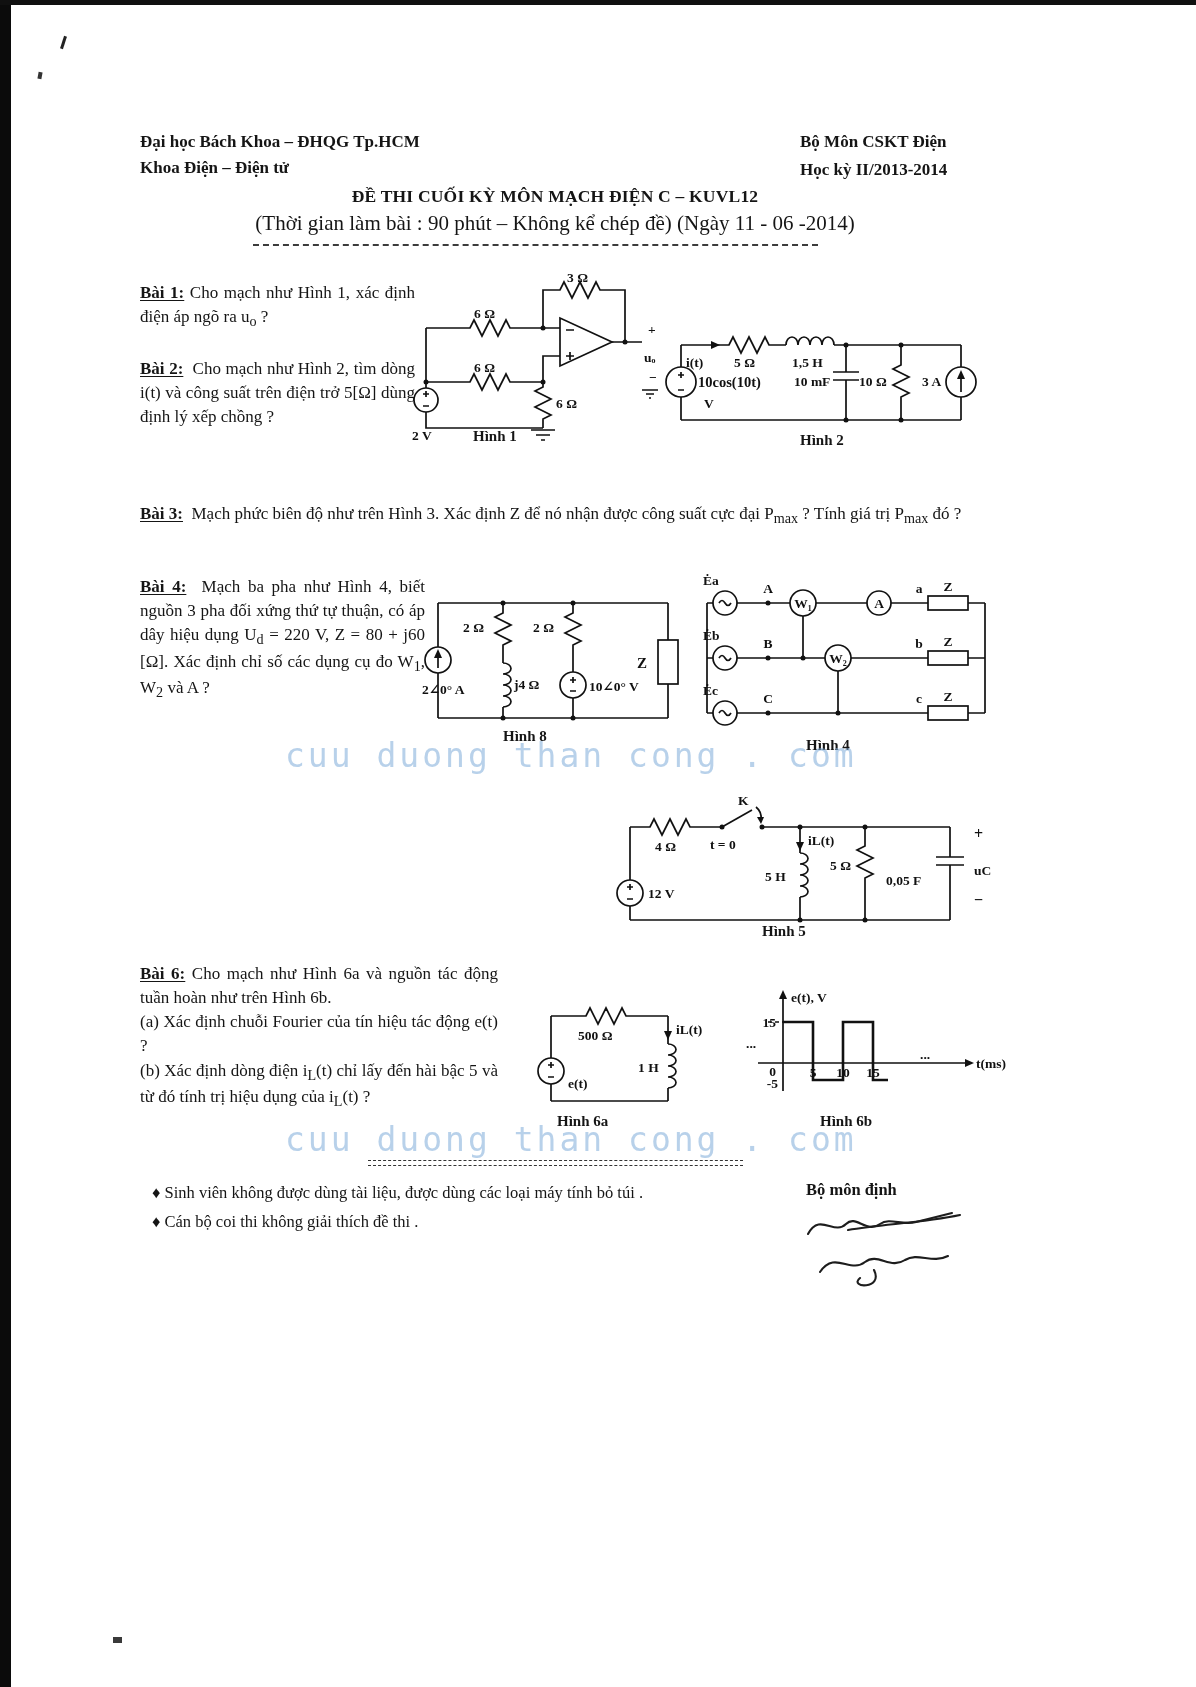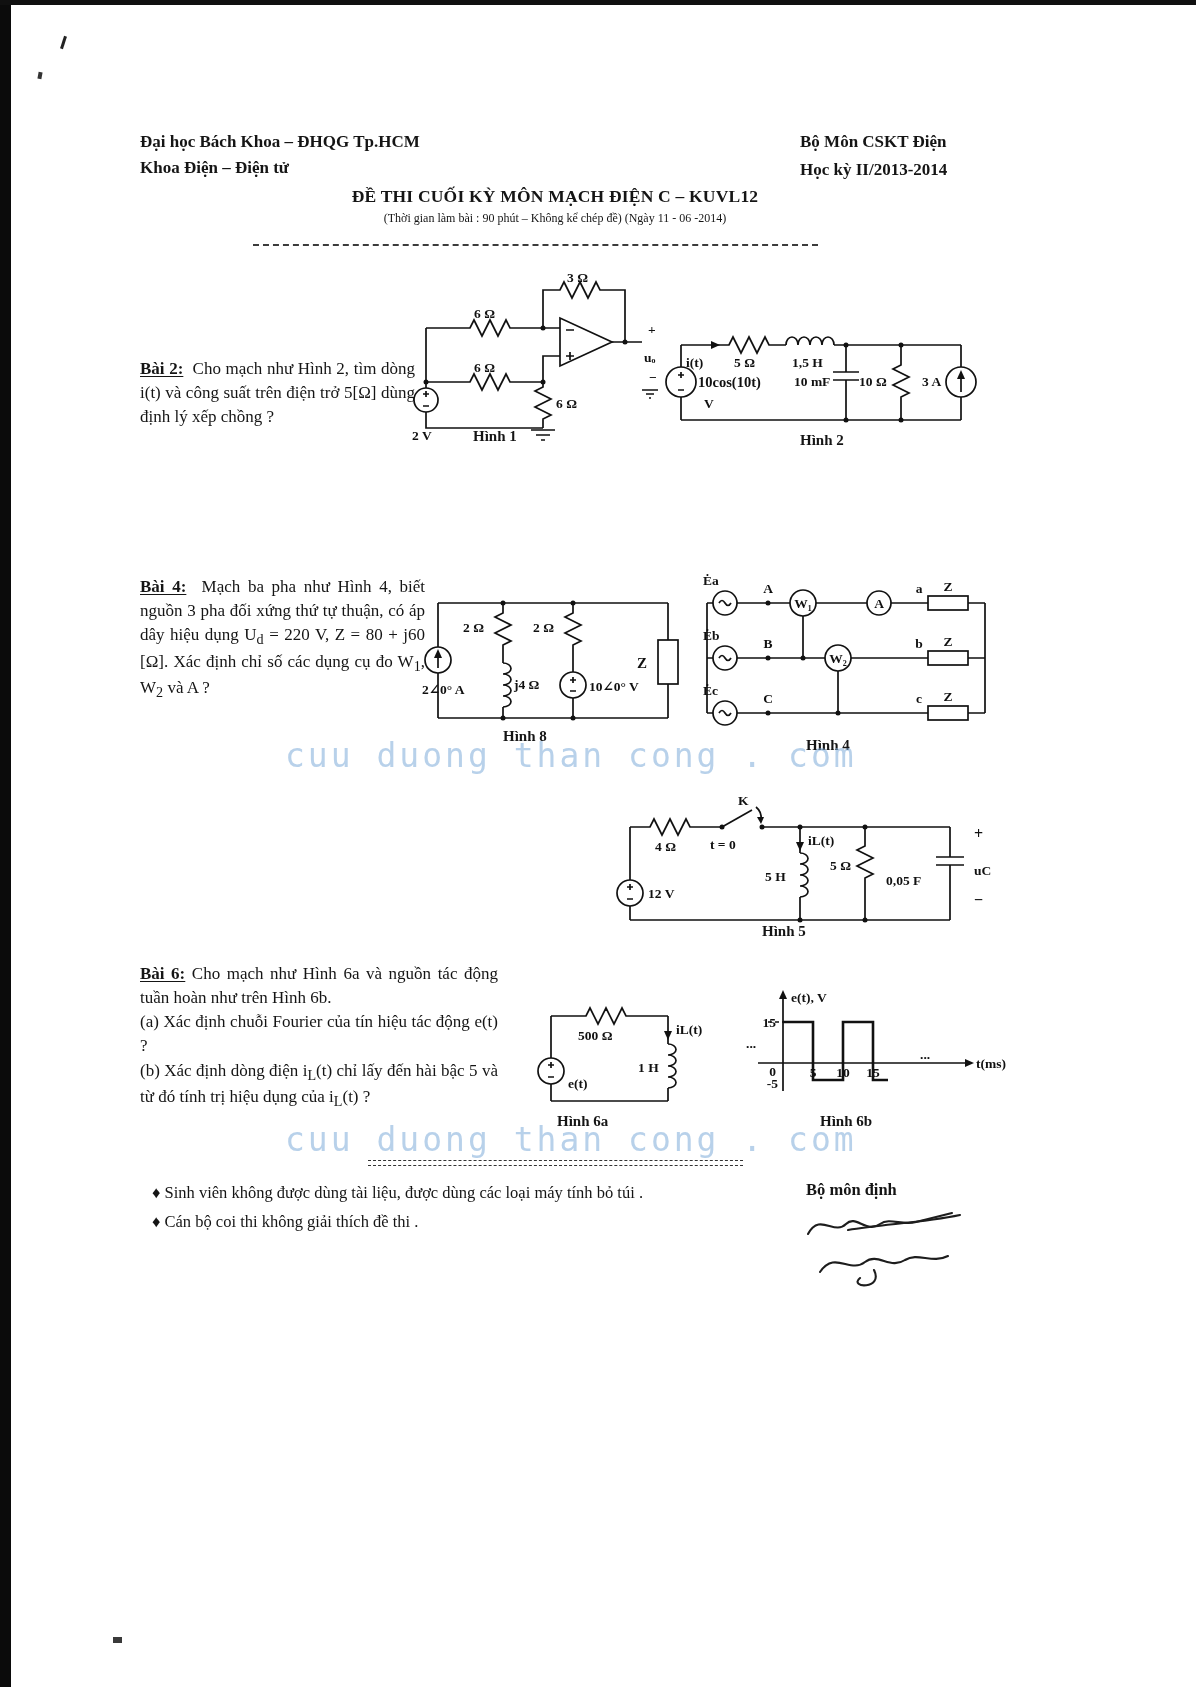--- a/index.html
+++ b/index.html
@@ -10,21 +10,21 @@
   .abs{position:absolute;}
   .nowrap{white-space:nowrap;}
   .edge-left{left:0;top:0;width:11px;height:1687px;background:#0b0b0b;}
   .edge-top{left:0;top:0;width:1196px;height:5px;background:#101010;}
   .mark1{left:62px;top:36px;width:3px;height:13px;background:#222;transform:rotate(18deg);}
   .mark2{left:38px;top:72px;width:4px;height:7px;background:#333;transform:rotate(10deg);}
   .mark3{left:113px;top:1637px;width:9px;height:6px;background:#3a3a3a;}
   .hdr{font-size:17px;font-weight:bold;}
   .title-wrap{left:140px;top:186px;width:830px;text-align:center;}
   .exam-title{font-size:17.5px;font-weight:bold;letter-spacing:.2px;}
-  .exam-subtitle{font-size:12px;margin-top:4px;}
+  .exam-subtitle{font-size:21px;margin-top:4px;}
   .dashline{left:253px;top:244px;width:565px;border-top:2px dashed #3c3c3c;height:0;}
   .prob{font-size:17px;line-height:1.42;text-align:justify;}
   .prob u{text-underline-offset:2px;}
   .cap{font-size:15px;font-weight:bold;}
   svg{position:absolute;overflow:visible;}
   svg text{font-family:"Liberation Serif","DejaVu Serif","DejaVu Sans",serif;font-size:13.5px;font-weight:600;fill:#111;}
   .wm{
     font-family:"DejaVu Sans Mono",monospace;font-size:33px;letter-spacing:3px;
     color:rgba(125,172,217,0.55);white-space:nowrap;z-index:6;pointer-events:none;
   }
@@ -52,21 +52,23 @@
   <div class="abs hdr nowrap" style="left:140px;top:132px;">Đại học Bách Khoa – ĐHQG Tp.HCM</div>
   <div class="abs hdr nowrap" style="left:800px;top:132px;">Bộ Môn CSKT Điện</div>
   <div class="abs hdr nowrap" style="left:140px;top:158px;">Khoa Điện – Điện tử</div>
   <div class="abs hdr nowrap" style="left:800px;top:160px;">Học kỳ II/2013-2014</div>
   <div class="abs title-wrap">
     <div class="exam-title">ĐỀ THI CUỐI KỲ MÔN MẠCH ĐIỆN C – KUVL12</div>
     <div class="exam-subtitle">(Thời gian làm bài : 90 phút – Không kể chép đề) (Ngày 11 - 06 -2014)</div>
   </div>
   <div class="abs dashline"></div>
 
+  <div class="abs prob" style="left:140px;top:281px;width:275px;"><b><u>Bài 1:</u></b> Cho mạch như Hình 1, xác định điện áp ngõ ra u<sub>o</sub> ?</div>
   <div class="abs prob" style="left:140px;top:357px;width:275px;"><b><u>Bài 2:</u></b>&nbsp; Cho mạch như Hình 2, tìm dòng i(t) và công suất trên điện trở 5[Ω] dùng định lý xếp chồng ?</div>
+  <div class="abs prob" style="left:140px;top:502px;width:885px;"><b><u>Bài 3:</u></b>&nbsp; Mạch phức biên độ như trên Hình 3. Xác định Z để nó nhận được công suất cực đại P<sub>max</sub> ? Tính giá trị P<sub>max</sub> đó ?</div>
   <div class="abs prob" style="left:140px;top:575px;width:285px;"><b><u>Bài 4:</u></b>&nbsp; Mạch ba pha như Hình 4, biết nguồn 3 pha đối xứng thứ tự thuận, có áp dây hiệu dụng U<sub>d</sub> = 220 V, Z = 80 + j60 [Ω]. Xác định chỉ số các dụng cụ đo W<sub>1</sub>, W<sub>2</sub> và A ?</div>
   <div class="abs prob" style="left:140px;top:962px;width:358px;"><b><u>Bài 6:</u></b> Cho mạch như  Hình 6a và nguồn tác động tuần hoàn như trên Hình 6b.<br>(a) Xác định chuỗi Fourier của tín hiệu tác động e(t)  ?<br>(b) Xác định dòng điện i<sub>L</sub>(t) chỉ lấy đến hài bậc 5 và từ đó tính trị hiệu dụng của i<sub>L</sub>(t) ?</div>
 
   <svg style="left:410px;top:270px;" width="255" height="175" viewBox="0 0 255 175">
     <g>
       <path class="wire" d="M16,58 H55 M105,58 H150 M133,58 V20 H145 M195,20 H215 V72 M202,72 H232
                            M16,58 V118 M16,112 H55 M105,112 H133 M133,112 V86 H150
                            M16,142 V158 H133 M133,154 V158"></path>
     </g>
     <g>

